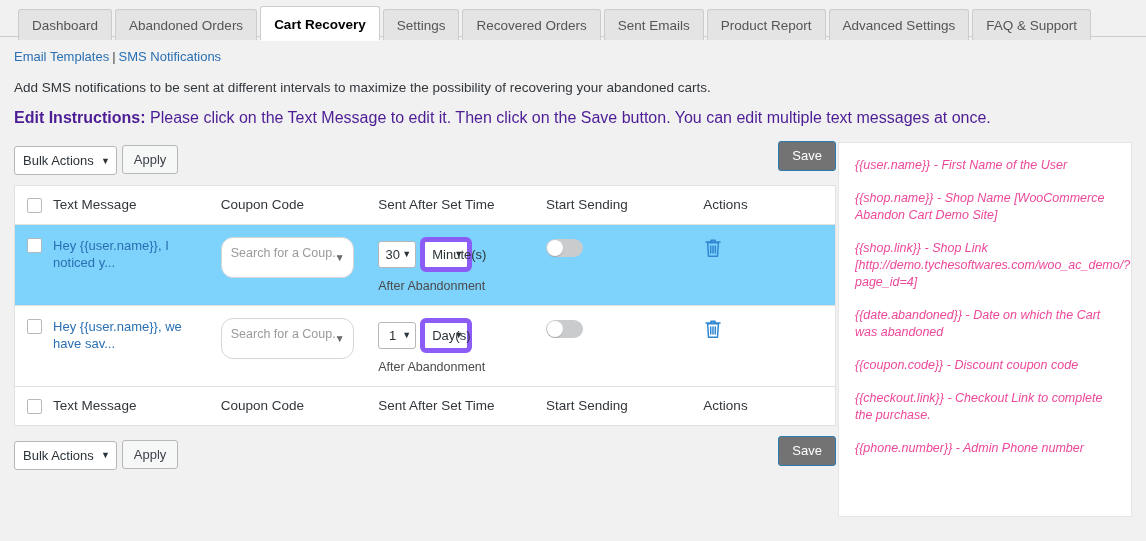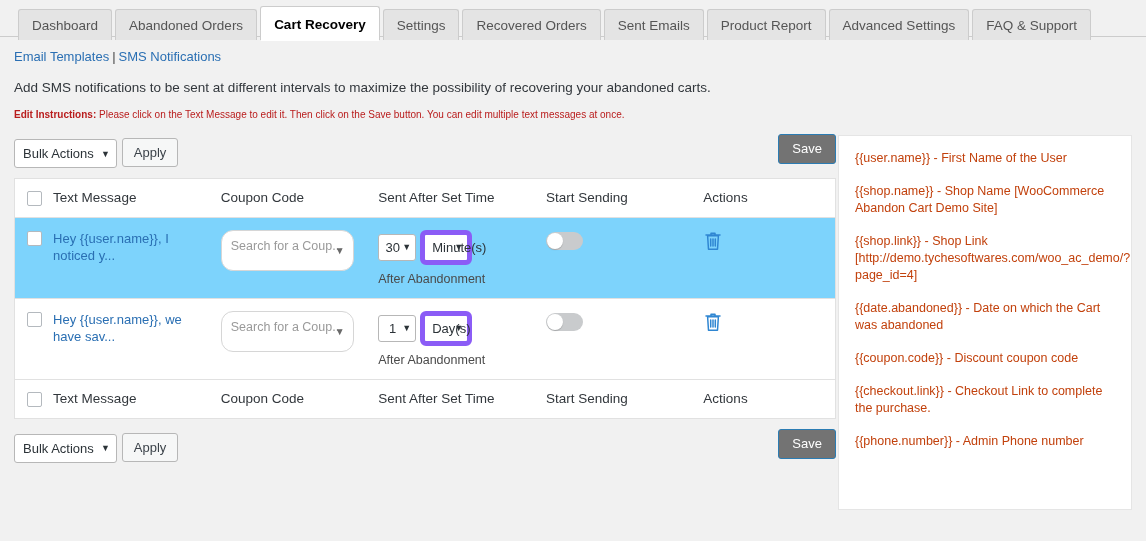--- a/index.html
+++ b/index.html
@@ -74,22 +74,22 @@
   }
   .subnav .sep { color: #444; padding: 0 3px; }
 
   .lede {
     padding: 16px 0 0 14px;
     font-size: 13.5px;
     color: #32373c;
   }
   .instructions {
     padding: 14px 0 0 14px;
-    font-size: 10px;
-    color: #b91c1c;
+    font-size: 16px;
+    color: #4c1d95;
   }
   .instructions b { font-weight: bold; }
 
   
   .layout {
     position: relative;
     margin-top: 18px;
     padding: 0 0 0 14px;
   }
 
@@ -315,23 +315,24 @@
     border: 1px solid #e5e5e5;
     padding: 14px 16px 18px 16px;
   }
   .merge-title {
     font-weight: bold;
     font-size: 13px;
     color: #23282d;
     margin-bottom: 14px;
   }
   .merge-item {
+    font-style: italic;
     font-size: 12.5px;
     line-height: 17px;
-    color: #c2410c;
+    color: #ec4899;
     margin-bottom: 16px;
   }
   .merge-item:last-child { margin-bottom: 16px; }
 </style>
 </head>
 <body>
 
 <div class="tabbar">
   <span class="tab">Dashboard</span><span class="tab">Abandoned Orders</span><span class="tab active">Cart Recovery</span><span class="tab">Settings</span><span class="tab">Recovered Orders</span><span class="tab">Sent Emails</span><span class="tab">Product Report</span><span class="tab">Advanced Settings</span><span class="tab">FAQ &amp; Support</span>
 </div>

